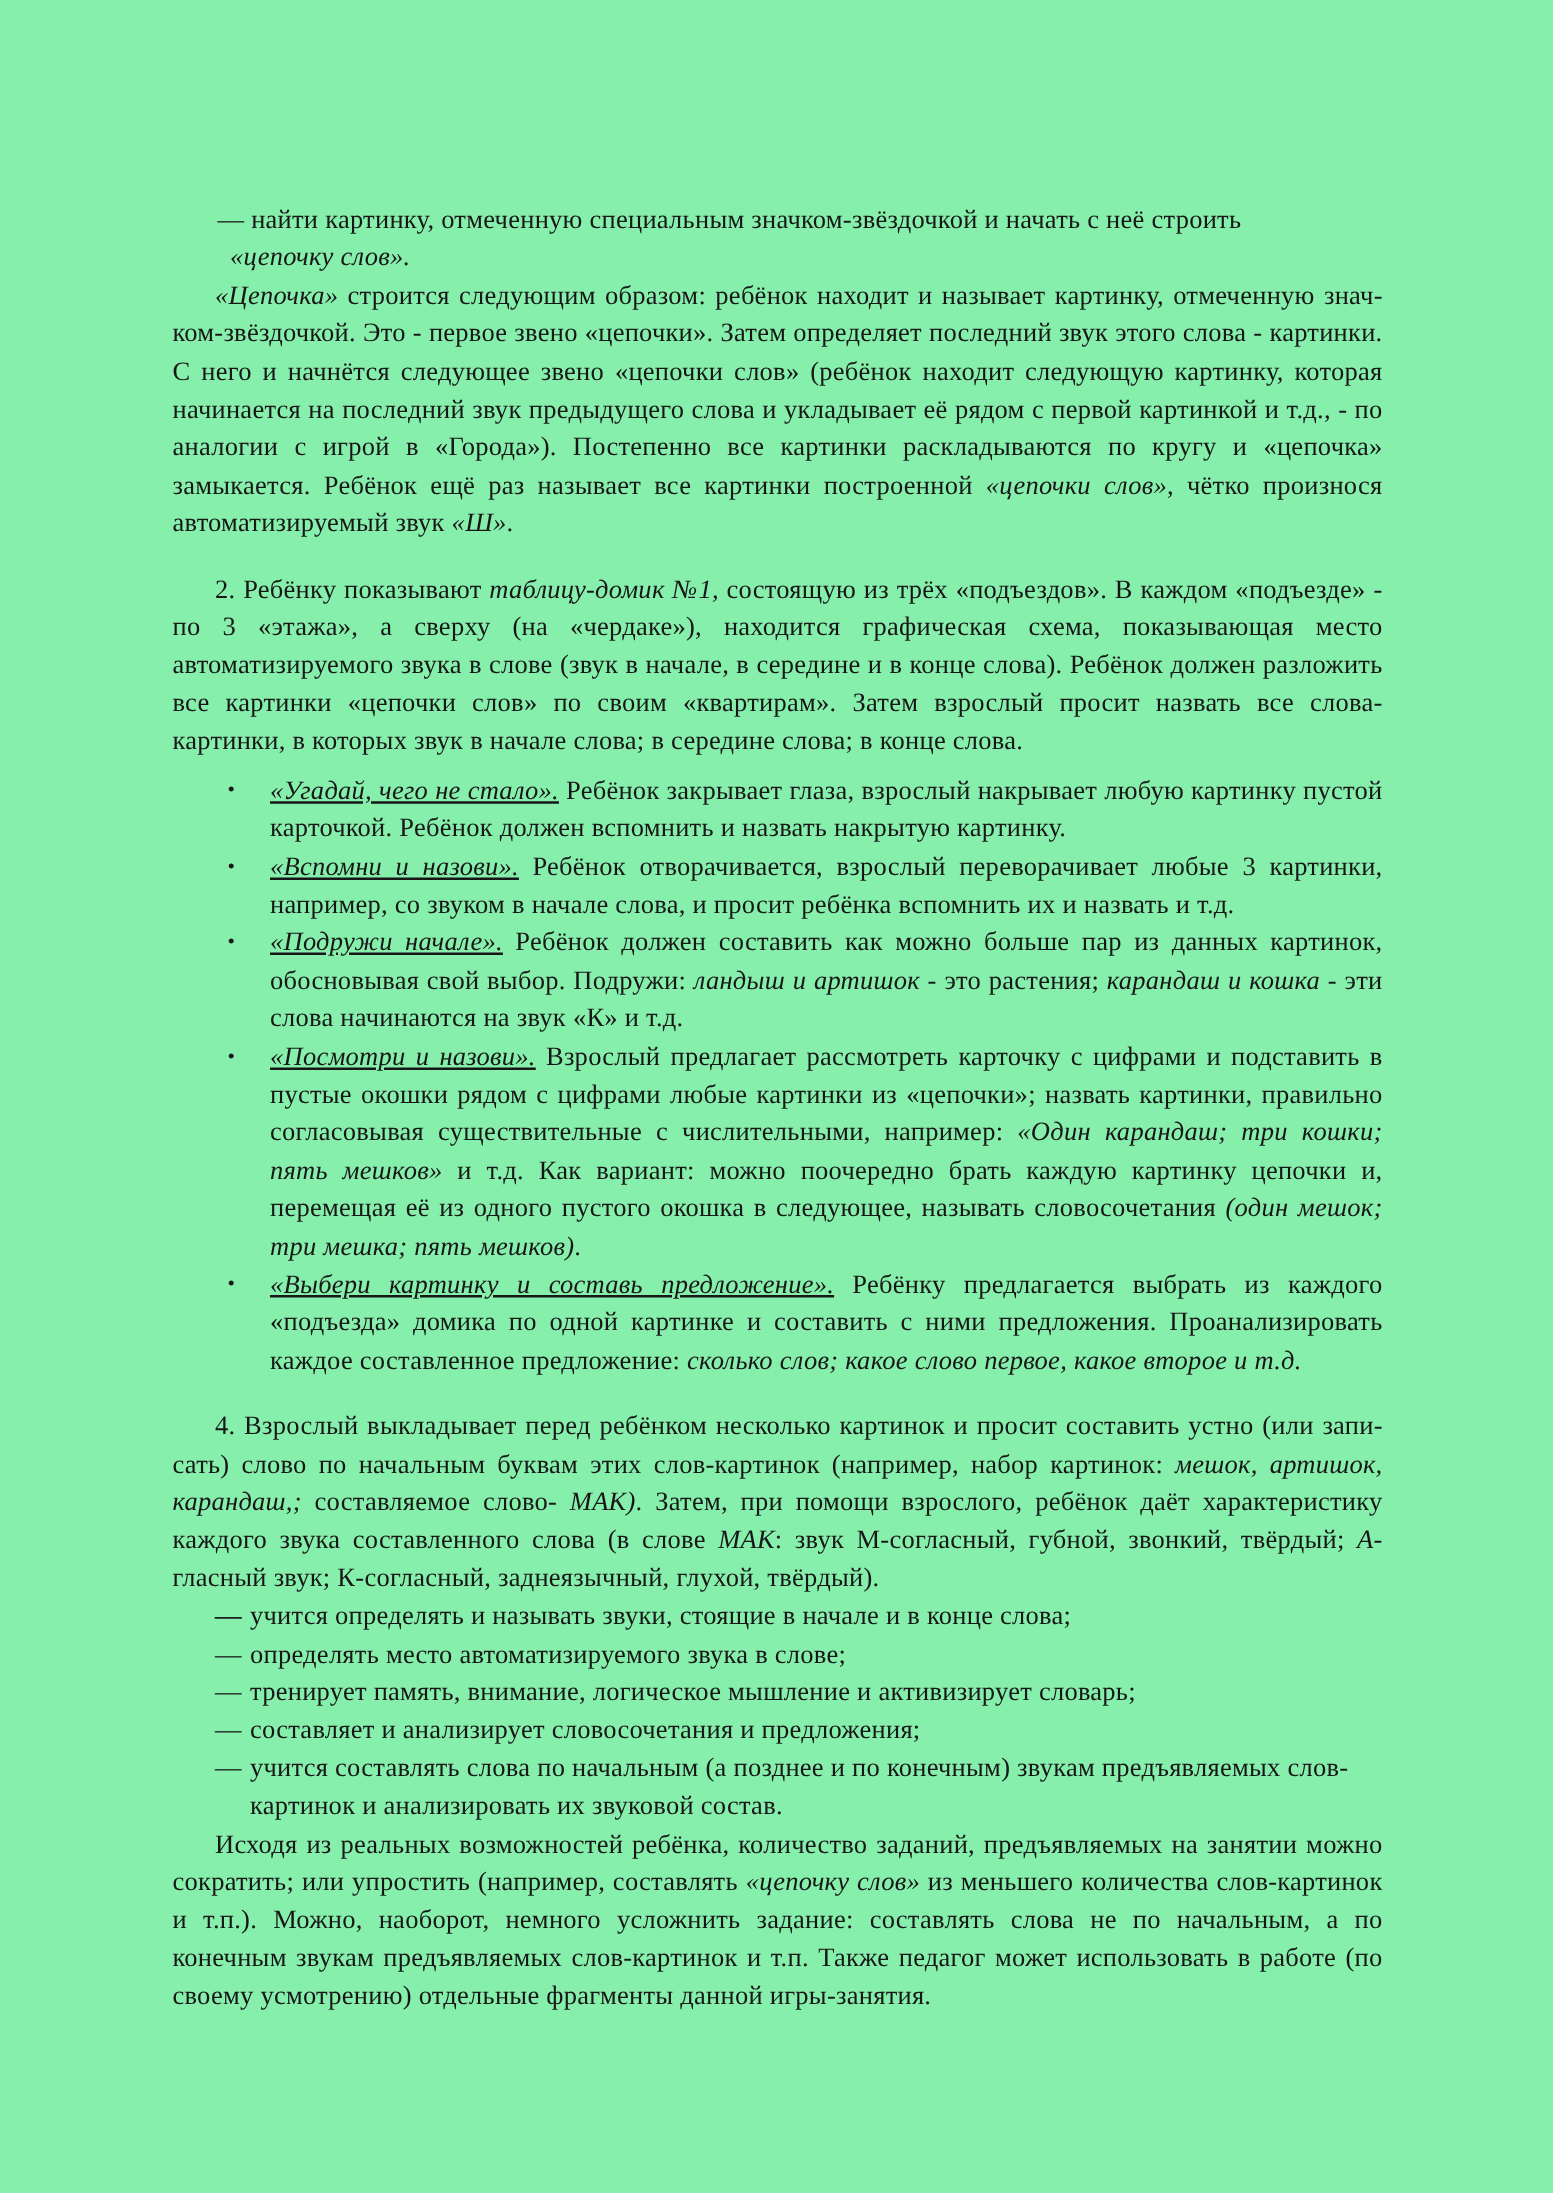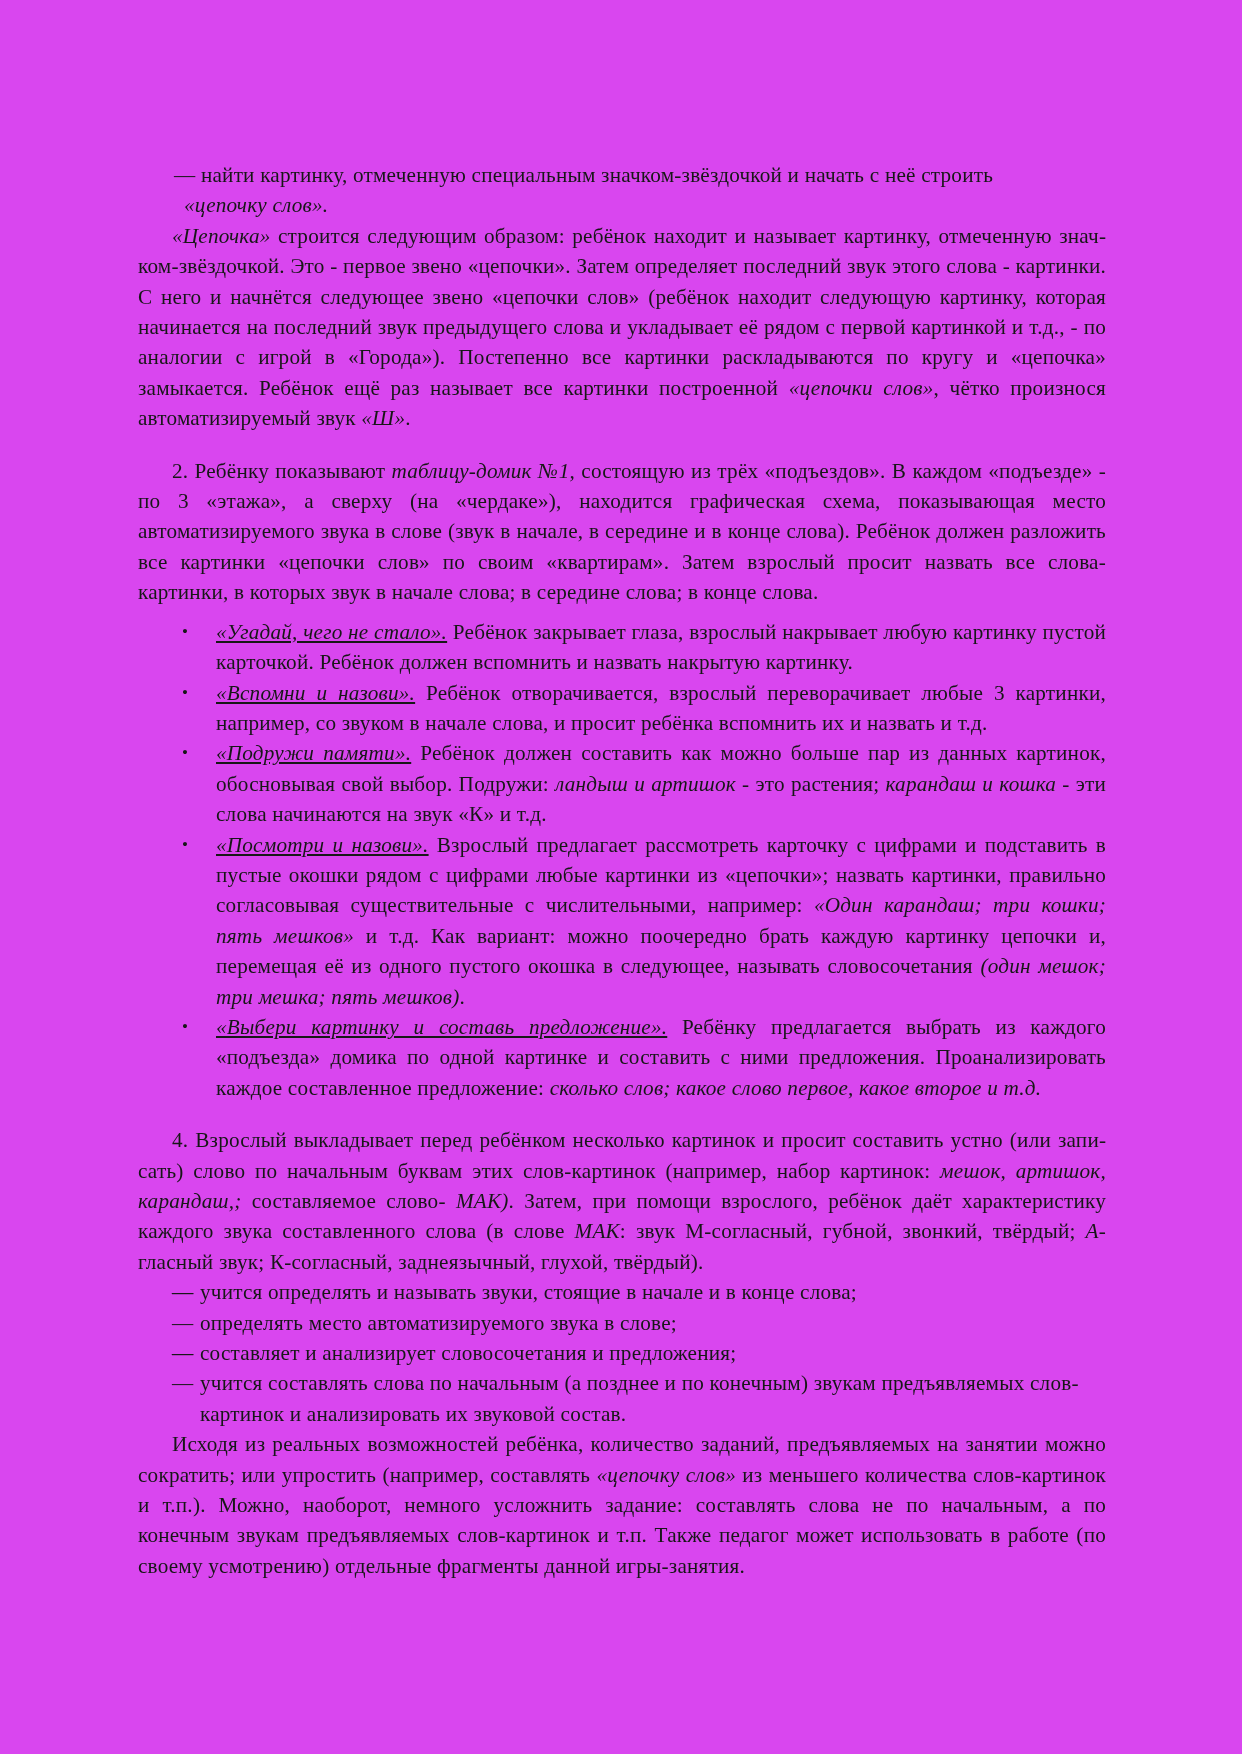--- a/index.html
+++ b/index.html
@@ -13,21 +13,21 @@
     font-family: "Liberation Serif", "DejaVu Serif", serif;
     color: #171717;
     position: relative;
     overflow: hidden;
   }
   .page {
     position: absolute;
     left: 0; top: 0;
     width: 1242px;
     height: 1754px;
-    background: #d946ef;
+    background: #86efac;
   }
   .content {
     position: absolute;
     left: 138px;
     top: 160px;
     width: 968px;
   }
   p, li, div.ln {
     margin: 0;
     font-size: 21.2px;
@@ -106,40 +106,40 @@
 
 
     <ul class="bullets">
       <li>
         <span class="bullet">•</span><span class="iu">«Угадай, чего не стало».</span><span> Ребёнок закрывает глаза, взрослый накрывает любую картинку пустой карточкой. Ребёнок должен вспомнить и назвать накрытую картинку.</span>
       </li>
       <li>
         <span class="bullet">•</span><span class="iu">«Вспомни и назови».</span><span> Ребёнок отворачивается, взрослый переворачивает любые 3 картинки, например, со звуком в начале слова, и просит ребёнка вспомнить их и назвать и т.д.</span>
       </li>
       <li>
-        <span class="bullet">•</span><span class="iu">«Подружи памяти».</span><span> Ребёнок должен составить как можно больше пар из данных картинок, обосновывая свой выбор. Подружи: </span><span class="i">ландыш и артишок</span><span> - это растения; </span><span class="i">карандаш и кошка</span><span> - эти слова начинаются на звук «К» и т.д.</span>
+        <span class="bullet">•</span><span class="iu">«Подружи начале».</span><span> Ребёнок должен составить как можно больше пар из данных картинок, обосновывая свой выбор. Подружи: </span><span class="i">ландыш и артишок</span><span> - это растения; </span><span class="i">карандаш и кошка</span><span> - эти слова начинаются на звук «К» и т.д.</span>
       </li>
       <li>
         <span class="bullet">•</span><span class="iu">«Посмотри и назови».</span><span> Взрослый предлагает рассмотреть карточку с цифрами и подставить в пустые окошки рядом с цифрами любые картинки из «цепочки»; назвать картинки, правильно согласовывая существительные с числительными, например: </span><span class="i">«Один карандаш; три кошки; пять мешков»</span><span> и т.д. Как вариант: можно поочередно брать каждую картинку цепочки и, перемещая её из одного пустого окошка в следующее, называть словосочетания </span><span class="i">(один мешок; три мешка; пять мешков)</span><span>.</span>
       </li>
       <li>
         <span class="bullet">•</span><span class="iu">«Выбери картинку и составь предложение».</span><span> Ребёнку предлагается выбрать из каждого «подъезда» домика по одной картинке и составить с ними предложения. Проанализировать каждое составленное предложение: </span><span class="i">сколько слов; какое слово первое, какое второе и т.д.</span>
       </li>
     </ul>
 
     <div class="gap-m"></div>
 
     <p class="indent"><span>4. Взрослый выкладывает перед ребёнком несколько картинок и просит составить устно (или запи­сать) слово по начальным буквам этих слов-картинок (например, набор картинок: </span><span class="i">мешок, артишок, карандаш,;</span><span> составляемое слово- </span><span class="i">МАК)</span><span>. Затем, при помощи взрослого, ребёнок даёт характеристику каждого звука составленного слова (в слове </span><span class="i">МАК</span><span>: звук М-согласный, губной, звонкий, твёрдый; </span><span class="i">А-</span><span>гласный звук; К-согласный, заднеязычный, глухой, твёрдый).</span></p>
 
 
     <ul class="dashes">
       <li><span class="dash">—</span></li>
       <li><span class="dash">—</span><span>учится определять и называть звуки, стоящие в начале и в конце слова;</span></li>
       <li><span class="dash">—</span><span>определять место автоматизируемого звука в слове;</span></li>
-      <li><span class="dash">—</span></li>
+      <li><span class="dash">—</span><span>тренирует память, внимание, логическое мышление и активизирует словарь;</span></li>
       <li><span class="dash">—</span><span>составляет и анализирует словосочетания и предложения;</span></li>
       <li><span class="dash">—</span><span>учится составлять слова по начальным (а позднее и по конечным) звукам предъявляемых слов-картинок и анализировать их звуковой состав.</span></li>
     </ul>
 
     <p class="indent"><span>Исходя из реальных возможностей ребёнка, количество заданий, предъявляемых на занятии можно сократить; или упростить (например, составлять </span><span class="i">«цепочку слов»</span><span> из меньшего количества слов-картинок и т.п.). Можно, наоборот, немного усложнить задание: составлять слова не по начальным, а по конечным звукам предъявляемых слов-картинок и т.п. Также педагог может использовать в работе (по своему ус­мотрению) отдельные фрагменты данной игры-занятия.</span></p>
 
   </div>
 </div>
 
 </body></html>

